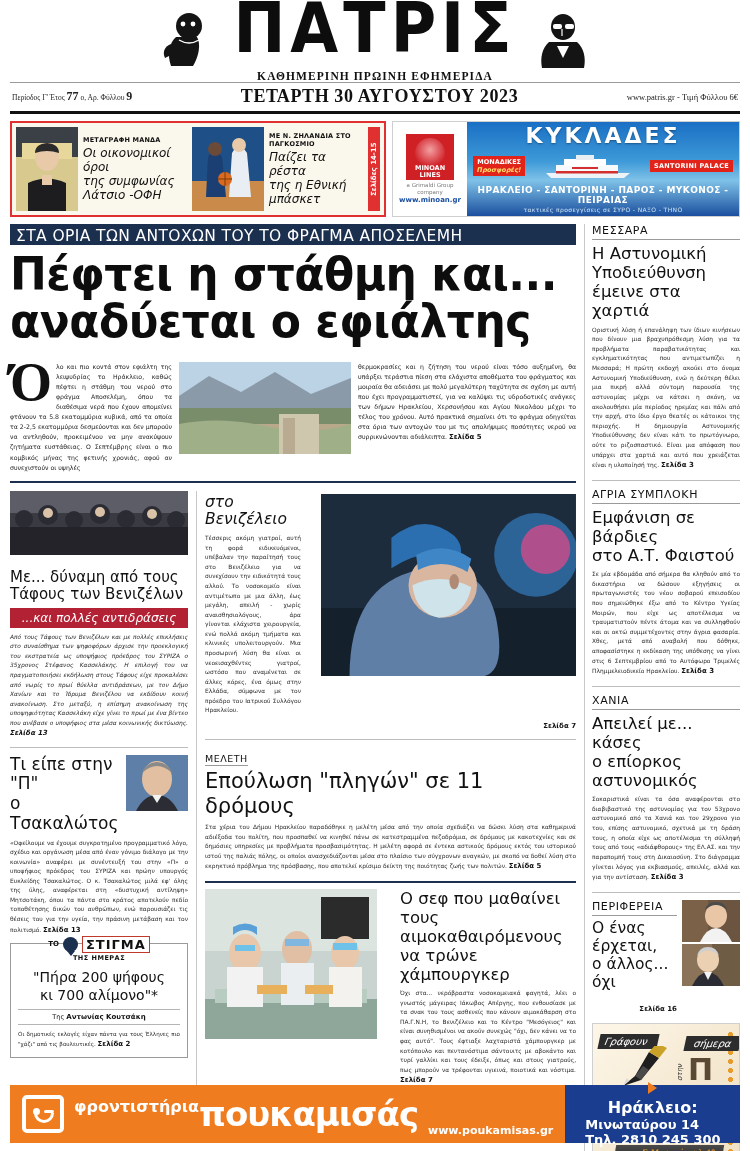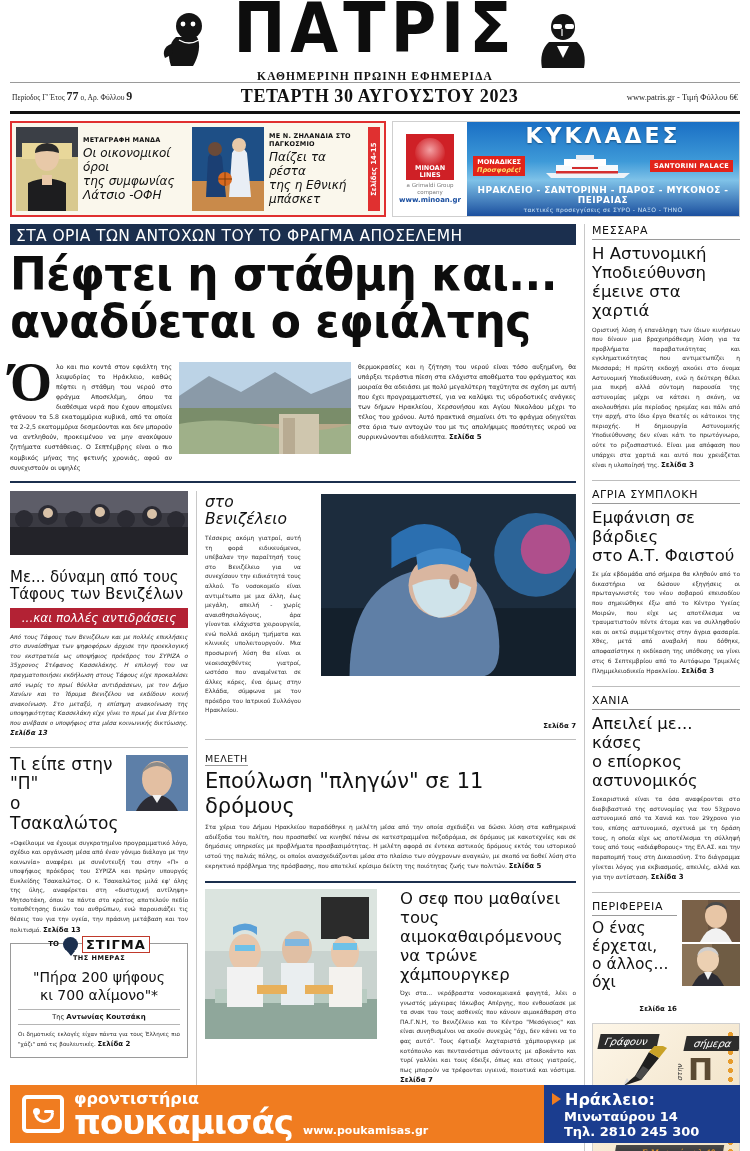--- a/index.html
+++ b/index.html
@@ -171,21 +171,21 @@
   .bottomad { position: absolute; left: 10px; right: 10px; bottom: 8px; height: 58px; display: flex; }
   .ad-orange { flex: 1; background: #f07c20; display: flex; align-items: center; gap: 10px; padding: 0 12px; }
   .ad-face { width: 42px; height: 38px; border: 4px solid #fff; border-radius: 5px; position: relative; }
   .ad-face .eye { position: absolute; width: 7px; height: 7px; border-radius: 50%; background: #fff; top: 9px; left: 7px; }
   .ad-face .eye2 { position: absolute; width: 10px; height: 3px; border-radius: 2px; background: #fff; top: 11px; right: 6px; }
   .ad-face .smile { position: absolute; width: 20px; height: 10px; border: 3px solid #fff; border-top: 0; border-radius: 0 0 14px 14px; bottom: 6px; left: 8px; }
   .ad-front { color: #fff; font-size: 16px; font-weight: 700; line-height: 1; }
   .ad-main { color: #fff; font-size: 34px; font-weight: 700; line-height: .9; letter-spacing: -1px; }
   .ad-url { color: #fff; font-size: 11px; font-weight: 700; align-self: flex-end; padding-bottom: 6px; }
   .ad-blue { width: 196px; background: #1b3d8f; color: #fff; padding: 5px 8px; display: flex; flex-direction: column; justify-content: center; }
-  .ad-blue .l1 { font-size: 16px; font-weight: 700; display:flex; align-items:center; gap:4px; }
+  .ad-blue .l1 { font-size: 16px; font-weight: 700; display:flex; align-items:center; gap:4px;flex-direction:column; }
   .ad-blue .l2, .ad-blue .l3 { font-size: 13px; font-weight: 700; padding-left: 12px; }
   .ad-arrow { width: 0; height: 0; border-left: 9px solid #f07c20; border-top: 6px solid transparent; border-bottom: 6px solid transparent; }
 
   .imgph { position: absolute; inset: 0; }
 </style>
 </head>
 <body>
 
 <div class="page">
 
@@ -627,21 +627,21 @@
     </div>
   </div>
 
   <div class="bottomad">
     <div class="ad-orange">
       <div class="ad-face">
         <span class="eye"></span>
           <span class="eye2"></span>
           <span class="smile"></span>
       </div>
-      <div style="display:flex;flex-direction:column;justify-content:flex-start">
+      <div style="display:flex;flex-direction:row;justify-content:flex-start">
         <div class="ad-front">φροντιστήρια</div>
         <div class="ad-main">πουκαμισάς</div>
       </div>
       <div class="ad-url">www.poukamisas.gr</div>
     </div>
     <div class="ad-blue">
       <div class="l1">
         <span class="ad-arrow"></span>
         <span>Ηράκλειο:</span>
       </div>

